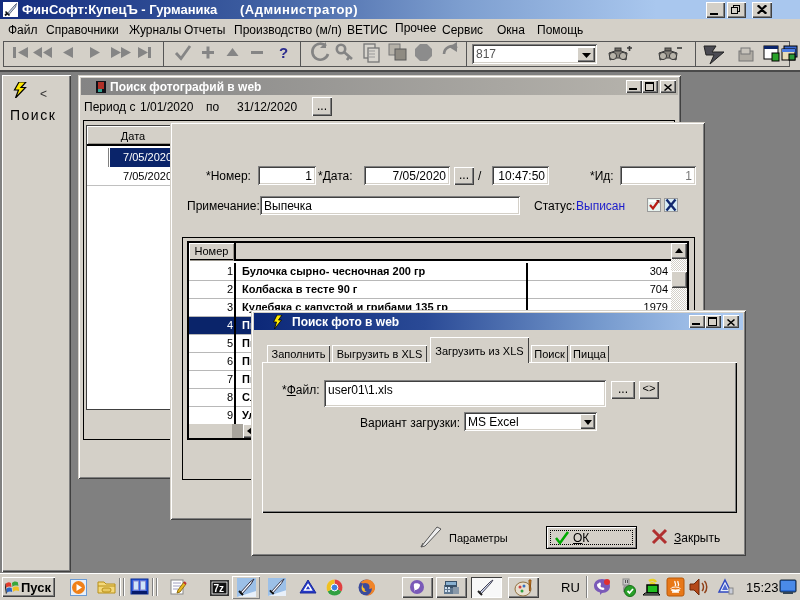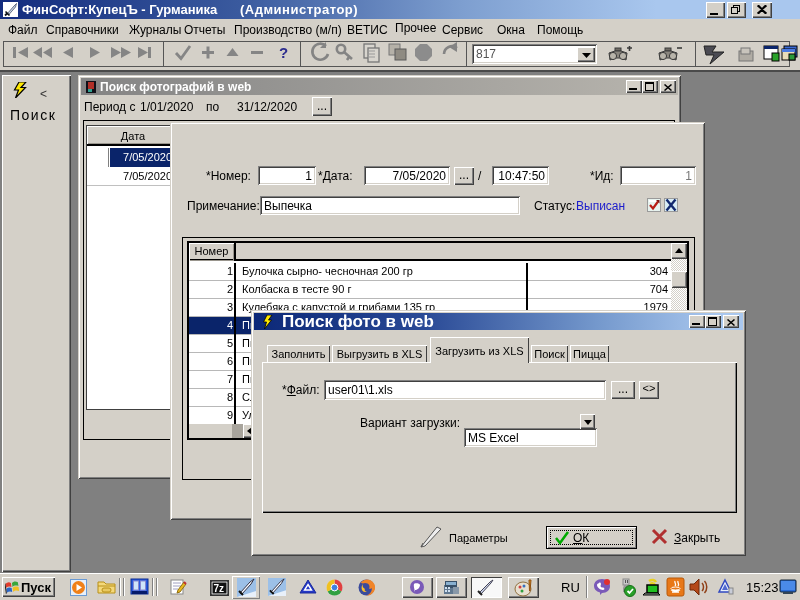--- a/index.html
+++ b/index.html
@@ -2,32 +2,32 @@
 <html><head><meta charset="utf-8">
 <style>
 html,body{margin:0;padding:0}
 body{width:800px;height:600px;position:relative;overflow:hidden;background:#808080;
  font-family:"Liberation Sans",sans-serif;font-size:12px;color:#000}
 *{box-sizing:border-box}
 .abs{position:absolute}
 .face{background:#d4d0c8}
 .raised{box-shadow:inset 1px 1px 0 #fff, inset -1px -1px 0 #404040, inset 2px 2px 0 #d4d0c8, inset -2px -2px 0 #808080}
 .win{position:absolute;background:#d4d0c8;box-shadow:inset 1px 1px 0 #d4d0c8, inset -1px -1px 0 #404040, inset 2px 2px 0 #fff, inset -2px -2px 0 #808080}
-.cap{position:absolute;left:3px;top:3px;right:3px;height:17px;display:flex;align-items:center;padding-left:2px;color:#fff;font-weight:bold;white-space:nowrap}
+.cap{position:absolute;left:3px;top:3px;right:3px;height:17px;display:flex;align-items:center;padding-left:12px;color:#fff;font-weight:bold;white-space:nowrap}
 .cap.inactive{background:linear-gradient(90deg,#848484,#b8b5ae)}
 .cap.active{background:linear-gradient(90deg,#0c2878 0%,#2a4a96 35%,#7498cc 70%,#a9c7ee 95%)}
 .capbtn{width:16px;height:13px;background:#d4d0c8;box-shadow:inset 1px 1px 0 #fff, inset -1px -1px 0 #404040, inset -2px -2px 0 #808080;position:relative;flex:none}
 .inp{position:absolute;background:#fff;box-shadow:inset 1px 1px 0 #808080, inset -1px -1px 0 #fff, inset 2px 2px 0 #404040, inset -2px -2px 0 #d4d0c8;padding:3px 4px 0 4px;white-space:nowrap;overflow:hidden}
 .pbtn{position:absolute;background:#d4d0c8;box-shadow:inset 1px 1px 0 #fff, inset -1px -1px 0 #404040, inset -2px -2px 0 #808080;text-align:center}
 .lbl{position:absolute;white-space:nowrap}
 .r{text-align:right}
 .dither{background:repeating-conic-gradient(#fff 0% 25%, #d4d0c8 0% 50%) 0 0/2px 2px}
 .row{font-size:11px;position:absolute;left:0;width:482px;height:18px;border-bottom:1px solid #b8b8b8;background:#fff;white-space:nowrap;overflow:hidden}
 .row i{position:absolute;left:0;top:0;width:44px;height:18px;text-align:right;font-style:normal;padding-top:2px}
-.row b{position:absolute;left:53px;top:2px;font-weight:normal}
+.row b{position:absolute;left:53px;top:2px;font-weight:bold}
 .row u{position:absolute;left:340px;top:2px;width:139px;text-align:right;text-decoration:none}
 .row.sel{background:#0a246a;color:#fff}
 </style></head>
 <body>
 
 <div class="abs" style="left:0;top:0;width:800px;height:19px;background:linear-gradient(90deg,#132c7e 0%,#3a5a9e 30%,#7e9fd0 58%,#a9c7ee 82%,#a9c7ee 100%);display:flex;align-items:center">
   <svg class="abs" style="left:3px;top:2px" width="15" height="15" viewBox="0 0 15 15">
       <rect x="0" y="0" width="15" height="15" fill="#fff"></rect>
       <path d="M4 12 L11 4 L13.5 1.5 L12.5 5 L5.5 13 Z" fill="#c8d4e4" stroke="#46506a" stroke-width="0.8"></path>
       <path d="M2.5 9.5 l4 4" stroke="#10141c" stroke-width="1.6"></path>
@@ -293,21 +293,21 @@
           <path d="M0 4 L5 0 L5 8 Z" fill="#000"></path>
         </svg></div>
   </div>
 </div>
 
 <div class="win" style="left:251px;top:310px;width:495px;height:246px">
   <div class="cap active">
     <svg width="12" height="14" viewBox="0 0 12 14" style="margin-left:6px;margin-right:8px">
         <path d="M5 0 L10 0 L6.5 5 L9.5 5 L2.5 14 L4.5 7 L1.5 7 Z" fill="#ffe900" stroke="#000" stroke-width="0.8"></path>
       </svg>
-    <span style="font-size:17px">Поиск фото в web</span>
+    <span style="font-size:12px">Поиск фото в web</span>
     <div style="margin-left:auto;display:flex;gap:0;margin-right:4px">
       <div class="capbtn">
           <div class="abs" style="left:3px;bottom:3px;width:8px;height:2px;background:#000"></div>
         </div>
       <div class="capbtn">
           <div class="abs" style="left:3px;top:2px;width:9px;height:9px;border:1px solid #000;border-top-width:2px"></div>
         </div>
       <div class="capbtn" style="margin-left:2px"><svg width="8" height="7" viewBox="0 0 8 7" style="margin:3px 0 0 4px">
             <path d="M0.5 0.5 L7.5 6.5 M7.5 0.5 L0.5 6.5" stroke="#000" stroke-width="1.5" fill="none"></path>
           </svg></div>
@@ -315,25 +315,25 @@
   </div>
 
   <div class="abs face" style="left:16px;top:35px;width:63px;height:18px;box-shadow:inset 1px 1px 0 #fff,inset -1px 0 0 #404040;text-align:center;padding-top:3px;font-size:11px">Заполнить</div>
   <div class="abs face" style="left:81px;top:35px;width:95px;height:18px;box-shadow:inset 1px 1px 0 #fff,inset -1px 0 0 #404040;text-align:center;padding-top:3px;font-size:11px">Выгрузить в XLS</div>
   <div class="abs face" style="left:179px;top:27px;width:99px;height:26px;box-shadow:inset 1px 1px 0 #fff,inset -1px 0 0 #404040;text-align:center;padding-top:8px;z-index:2;font-size:11px">Загрузить из XLS</div>
   <div class="abs face" style="left:280px;top:35px;width:37px;height:18px;box-shadow:inset 1px 1px 0 #fff,inset -1px 0 0 #404040;text-align:center;padding-top:3px;font-size:11px">Поиск</div>
   <div class="abs face" style="left:319px;top:35px;width:39px;height:18px;box-shadow:inset 1px 1px 0 #fff,inset -1px 0 0 #404040;text-align:center;padding-top:3px;font-size:11px">Пицца</div>
 
   <div class="abs face" style="left:11px;top:52px;width:475px;height:151px;box-shadow:inset 1px 1px 0 #fff, inset -1px -1px 0 #000, inset -2px -2px 0 #808080"></div>
   <span class="lbl" style="left:31px;top:73px">*<u>Ф</u>айл:</span>
-  <div class="inp" style="left:73px;top:70px;width:282px;height:20px">user01\1.xls</div>
+  <div class="inp" style="left:73px;top:70px;width:282px;height:27px">user01\1.xls</div>
   <div class="pbtn" style="left:360px;top:71px;width:24px;height:18px;padding-top:1px">...</div>
   <div class="pbtn" style="left:388px;top:71px;width:20px;height:18px;padding-top:1px;font-size:11px">&lt;&gt;</div>
   <span class="lbl" style="left:109px;top:106px">Вариант загрузки:</span>
-  <div class="inp" style="left:213px;top:118px;width:133px;height:19px">MS Excel</div>
+  <div class="inp" style="left:213px;top:102px;width:133px;height:19px">MS Excel</div>
   <div class="pbtn" style="left:329px;top:104px;width:15px;height:15px"><svg width="8" height="5" viewBox="0 0 8 5" style="margin-top:4px">
         <path d="M0 0 L8 0 L4 5 Z" fill="#000"></path>
       </svg></div>
 
   <svg class="abs" style="left:166px;top:215px" width="28" height="24" viewBox="0 0 28 24">
       <path d="M4 22 L8 21 L24 4 L20 2 Z" fill="#eee" stroke="#555"></path>
       <path d="M4 22 L6 18" stroke="#555"></path>
     </svg>
   <span class="lbl" style="left:198px;top:222px;font-size:11px">Па<u>р</u>аметры</span>
   <div class="abs" style="left:295px;top:216px;width:91px;height:23px;border:1px solid #000;background:#d4d0c8;box-shadow:inset 1px 1px 0 #fff, inset -1px -1px 0 #808080">

